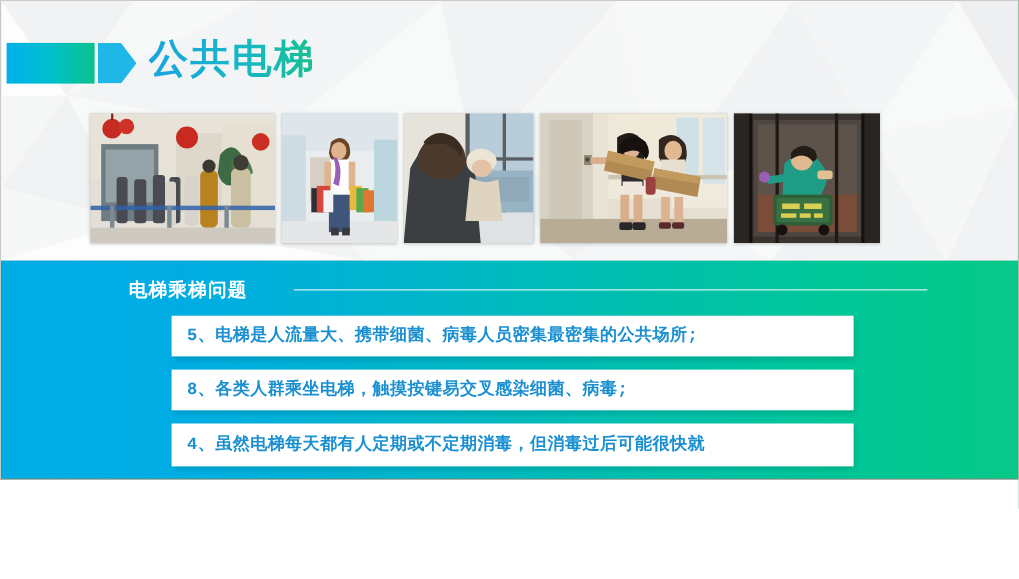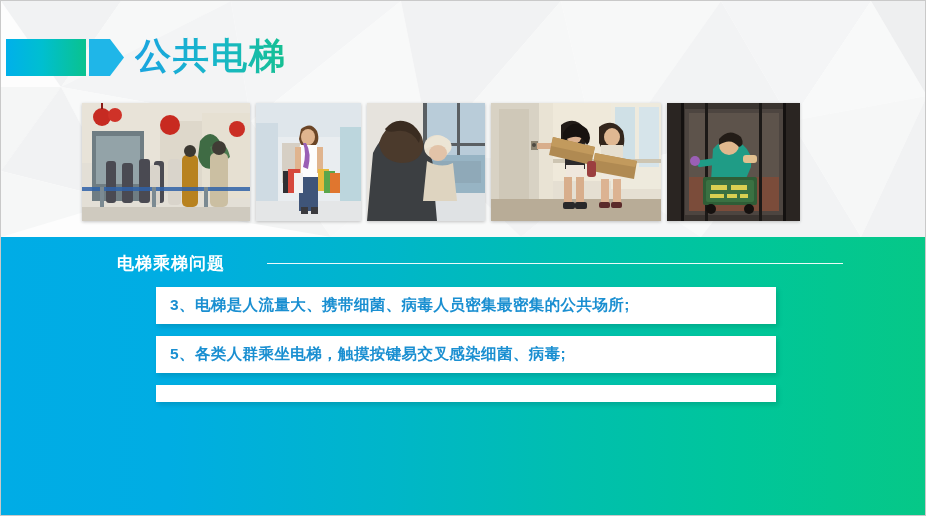--- a/index.html
+++ b/index.html
@@ -6,24 +6,25 @@
   html, body {
     width: 926px; height: 526px;
     font-family: "Liberation Sans", "DejaVu Sans", sans-serif;
     background: #ffffff;
     overflow: hidden;
   }
 
   #slide {
     position: relative;
     width: 926px;
-    height: 516px;
+    height: 436px;
     background: #14532d;
     border: 1px solid #c9c9c9;
     overflow: hidden;
+    font-family: Liberation Mono, monospace;
   }
 
   
   .top-area {
     position: absolute;
     left: 0; top: 0;
     width: 926px; height: 236px;
     background: #fdfdfd;
     overflow: hidden;
   }
@@ -341,26 +342,27 @@
   <div class="bottom-panel"></div>
 
   <div class="section-header">
     <div class="section-title">电梯乘梯问题</div>
     <div class="section-rule"></div>
   </div>
 
   <div class="cards">
 
     <div class="card">
-      <div class="card-text">3、电梯是人流量大、携带细菌、病毒人员密集最密集的公共场所;</div>
+      <div class="card-text">5、电梯是人流量大、携带细菌、病毒人员密集最密集的公共场所;</div>
     </div>
 
     <div class="card">
-      <div class="card-text">5、各类人群乘坐电梯，触摸按键易交叉感染细菌、病毒;</div>
+      <div class="card-text">8、各类人群乘坐电梯，触摸按键易交叉感染细菌、病毒;</div>
     </div>
 
 
     <div class="card tall">
+      <div class="card-text">4、虽然电梯每天都有人定期或不定期消毒，但消毒过后可能很快就</div>
     </div>
 
   </div>
 
 </div>
 
 </body></html>

